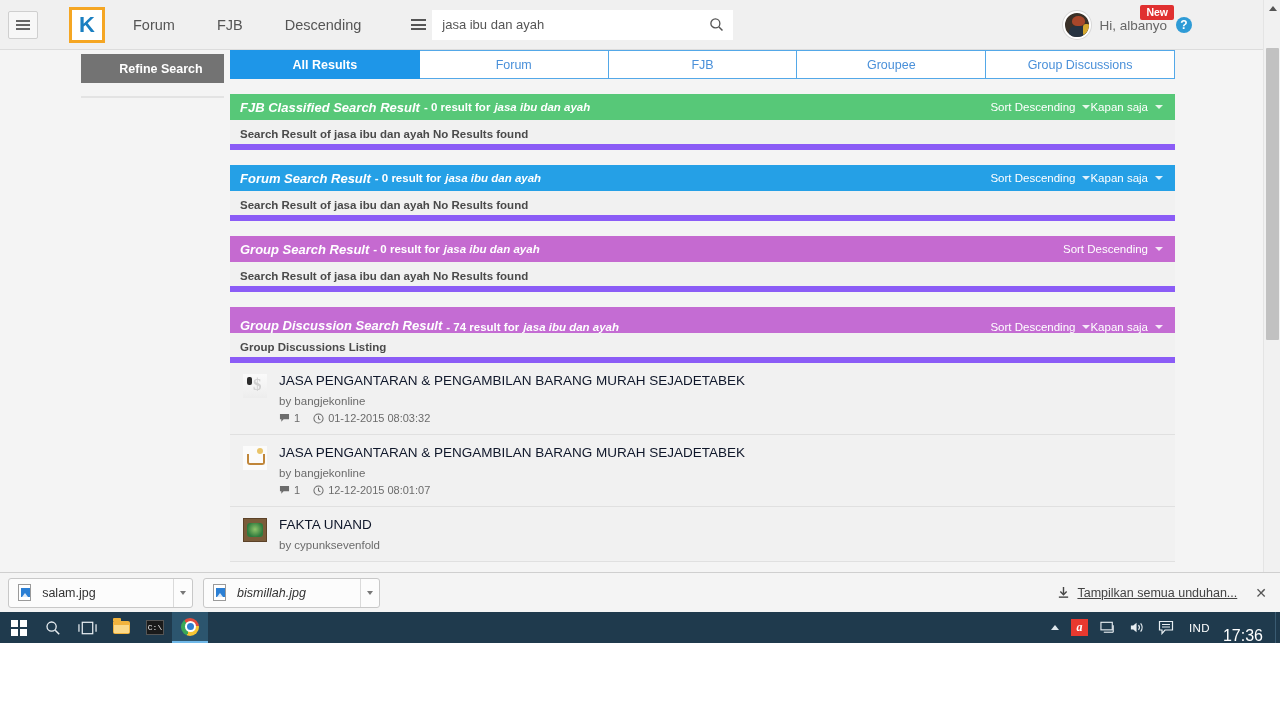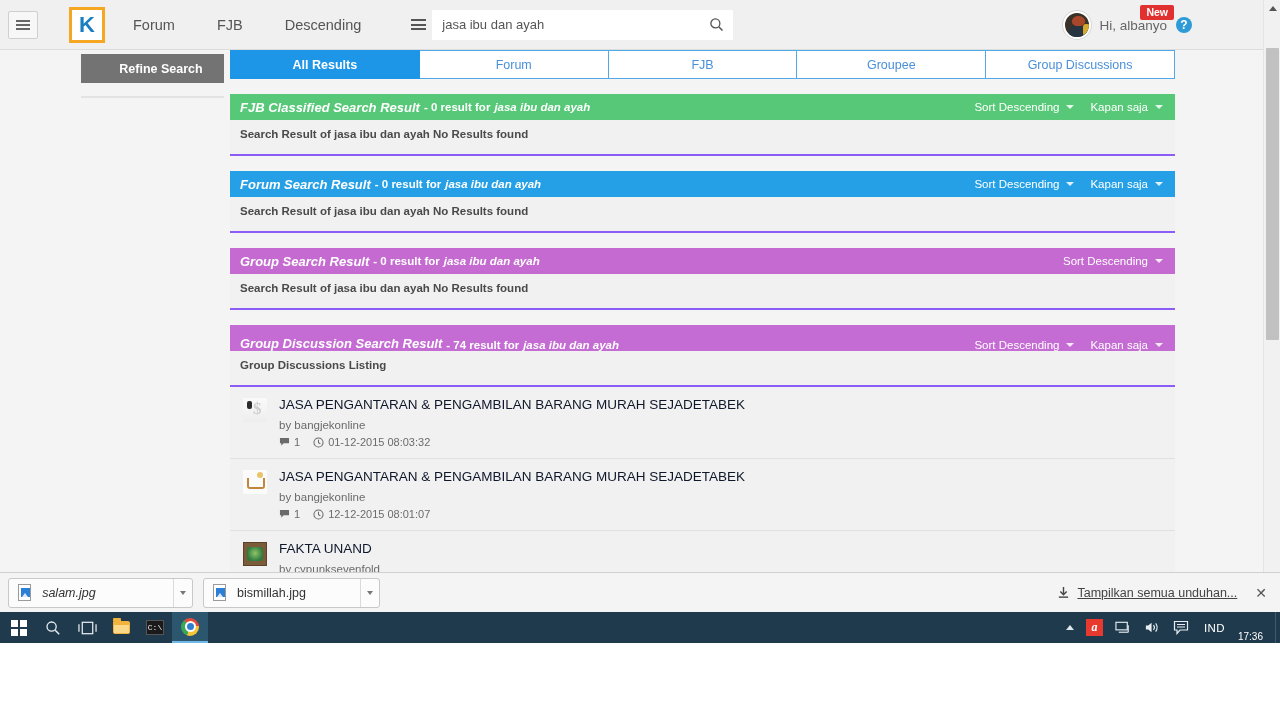--- a/index.html
+++ b/index.html
@@ -199,38 +199,37 @@
     white-space: nowrap;
     font-style: italic;
   }
   .block-head .sub {
     font-size: 11.5px; margin-left: 4px; white-space: nowrap; font-weight: bold;
   }
   .block-head .sub em { font-style: italic; }
   .block-head .spacer { flex: 1; }
   .ctrl {
     font-size: 11.5px;
-    margin-left: 16px;
     display: flex; align-items: center;
     cursor: pointer;
     white-space: nowrap;
   }
   .caret {
     display: inline-block;
     width: 0; height: 0;
     border-left: 4px solid transparent;
     border-right: 4px solid transparent;
     border-top: 4px solid currentColor;
     margin-left: 7px;
     opacity: .85;
   }
   .block-body {
     background: #f1f1f1;
-    border-bottom: 2px solid #8b5cf6;
-    padding: 8px 10px 14px 10px;
+    border-bottom: 6px solid #8b5cf6;
+    padding: 8px 10px 4px 10px;
     font-size: 11.5px;
     font-weight: bold;
     color: #4a4a4a;
   }
   .block-green { background: #57c878; }
   .block-blue  { background: #25a0e6; }
   .block-purple{ background: #c56ad0; }
   .block-purple2{ background: #c46cd3; align-items: flex-end; }
 
   
@@ -359,23 +358,23 @@
   .dl-item .menu-caret {
     width: 20px; height: 28px;
     border-left: 1px solid #dadada;
     display: flex; align-items: center; justify-content: center;
   }
   .menu-caret .c {
     width:0;height:0;border-left:3.5px solid transparent;border-right:3.5px solid transparent;
     border-top:4px solid #777;
   }
   .dl-item.item1 { width: 185px; }
-  .dl-item.item1 .fname { width: 126px; font-style: italic; }
+  .dl-item.item1 .fname { width: 126px; }
   .dl-item.item2 { width: 177px; margin-left: 10px; }
-  .dl-item.item2 .fname { width: 118px; }
+  .dl-item.item2 .fname { width: 118px; font-style: italic; }
 
   .shelf-right {
     position: absolute; right: 13px;
     display: flex; align-items: center;
   }
   .dl-arrow-icon { margin-right: 7px; display: inline-flex; }
   .show-all {
     font-size: 12.5px; color: #444;
     text-decoration: underline;
     cursor: pointer;
@@ -447,21 +446,21 @@
     display: flex; align-items: center; justify-content: center;
     cursor: pointer;
   }
   .avast-icon {
     width: 17px; height: 17px; background: #e8392f;
     display: flex; align-items: center; justify-content: center;
     color: #fff; font-size: 12px; font-weight: bold; font-style: italic;
     font-family: "Liberation Serif", serif;
   }
   .tray-lang { font-size: 11.5px; letter-spacing: .4px; padding: 0 9px; }
-  .tray-clock { font-size: 10px; padding: 17px 12px 0 4px; text-align: right; }
+  .tray-clock { font-size: 16px; padding: 17px 12px 0 4px; text-align: right; }
   .tray-edge {
     width: 5px; height: 31px; border-left: 1px solid #3a5b72;
   }
   .chev-up {
     width:0;height:0;border-left:4px solid transparent;border-right:4px solid transparent;
     border-bottom:5px solid #dfe7ec;
   }
 
   
   #desktop-strip {

